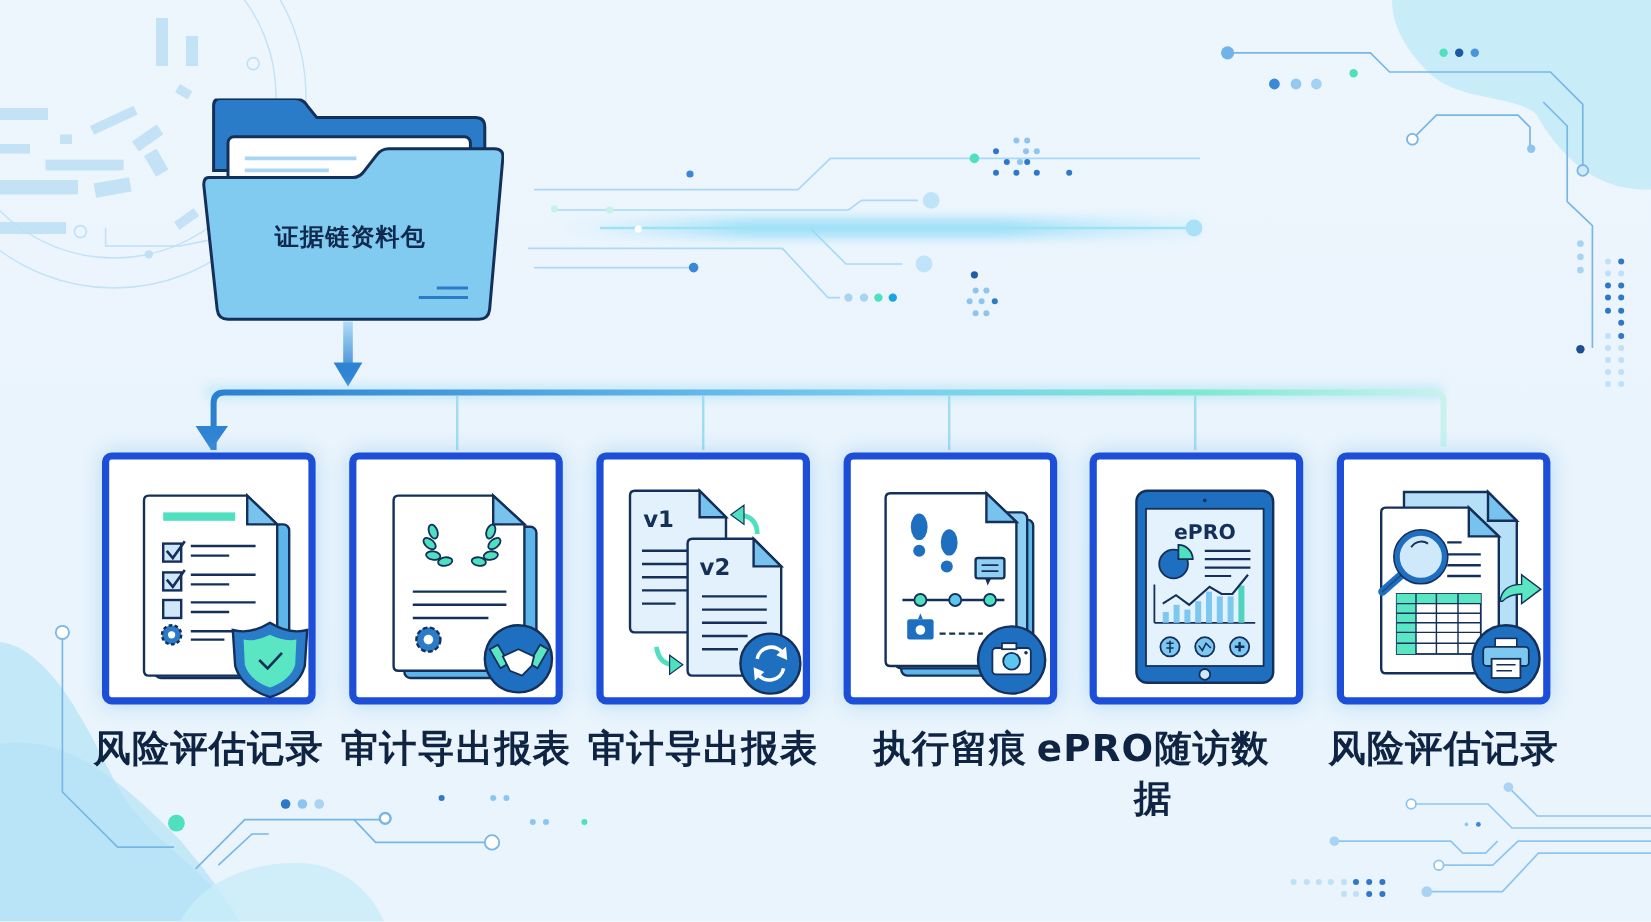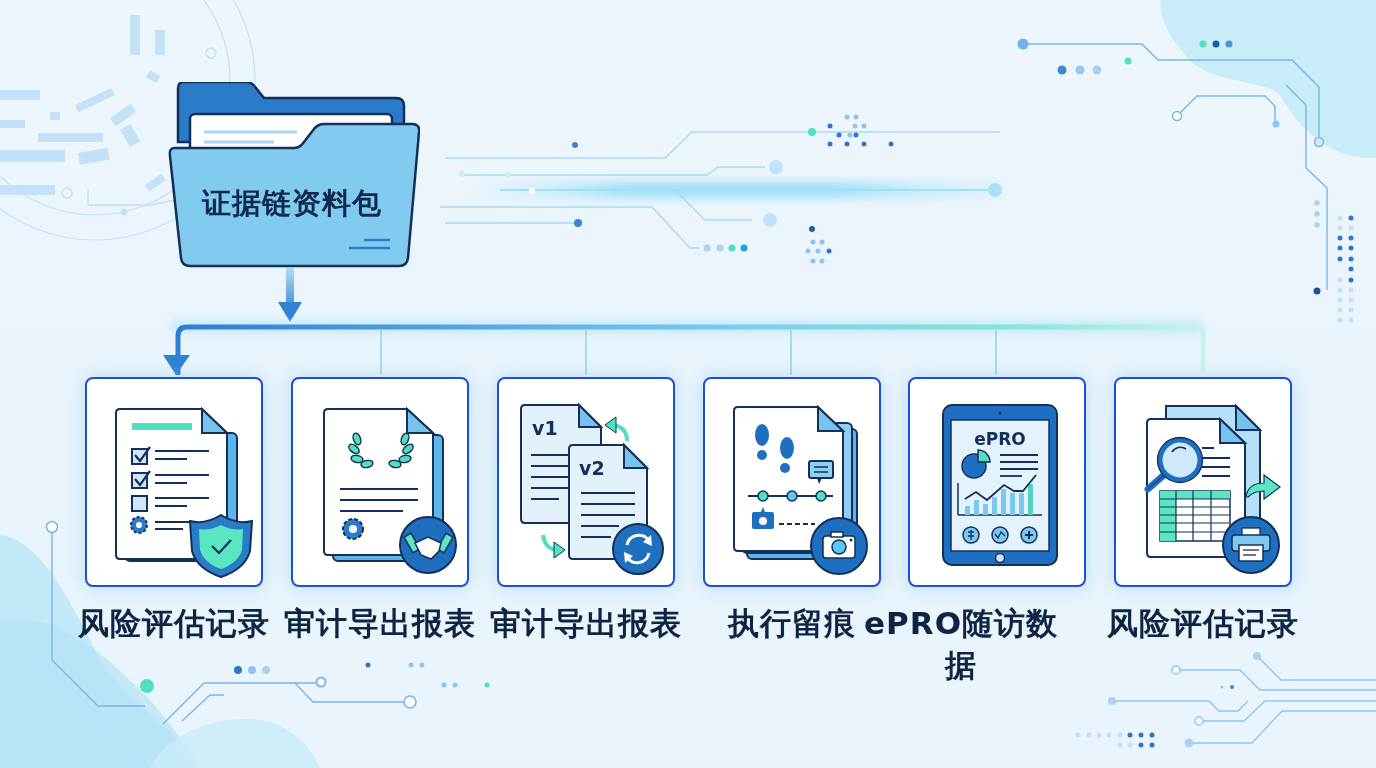--- a/index.html
+++ b/index.html
@@ -7,25 +7,25 @@
     body {
       position: relative;
       font-family: "DejaVu Sans", "Liberation Sans", sans-serif;
       background: linear-gradient(180deg, #eef6fd 0%, #eaf4fc 50%, #e9f4fc 100%);
     }
     .bg-layer { position: absolute; left: 0; top: 0; width: 1376px; height: 768px; }
     .folder-wrap { position: absolute; left: 164px; top: 82px; width: 256px; height: 186px; }
     .folder-wrap svg { position: absolute; left: 0; top: 0; }
     .folder-title {
       position: absolute; left: 0; top: 102px; width: 256px; text-align: center;
-      font-size: 29px; font-weight: bold; color: #0f2a4e; letter-spacing: 1px;
+      font-size: 20px; font-weight: bold; color: #0f2a4e; letter-spacing: 1px;
     }
     .card {
       position: absolute; top: 377px; width: 178px; height: 210px;
-      background: #ffffff; border: 2px solid #1d4ed8; border-radius: 8px;
+      background: #ffffff; border: 6px solid #1d4ed8; border-radius: 8px;
       box-shadow: 0 0 18px rgba(120, 190, 240, 0.45);
     }
     .card svg { position: absolute; left: 0; top: 0; }
     .card-label {
       position: absolute; top: 603px; width: 220px; text-align: center;
       font-size: 31px; font-weight: bold; color: #0f2443; letter-spacing: 1px;
     }
     .svgtext { font-family: "DejaVu Sans", "Liberation Sans", sans-serif; font-weight: bold; }
   </style>
 </head>

